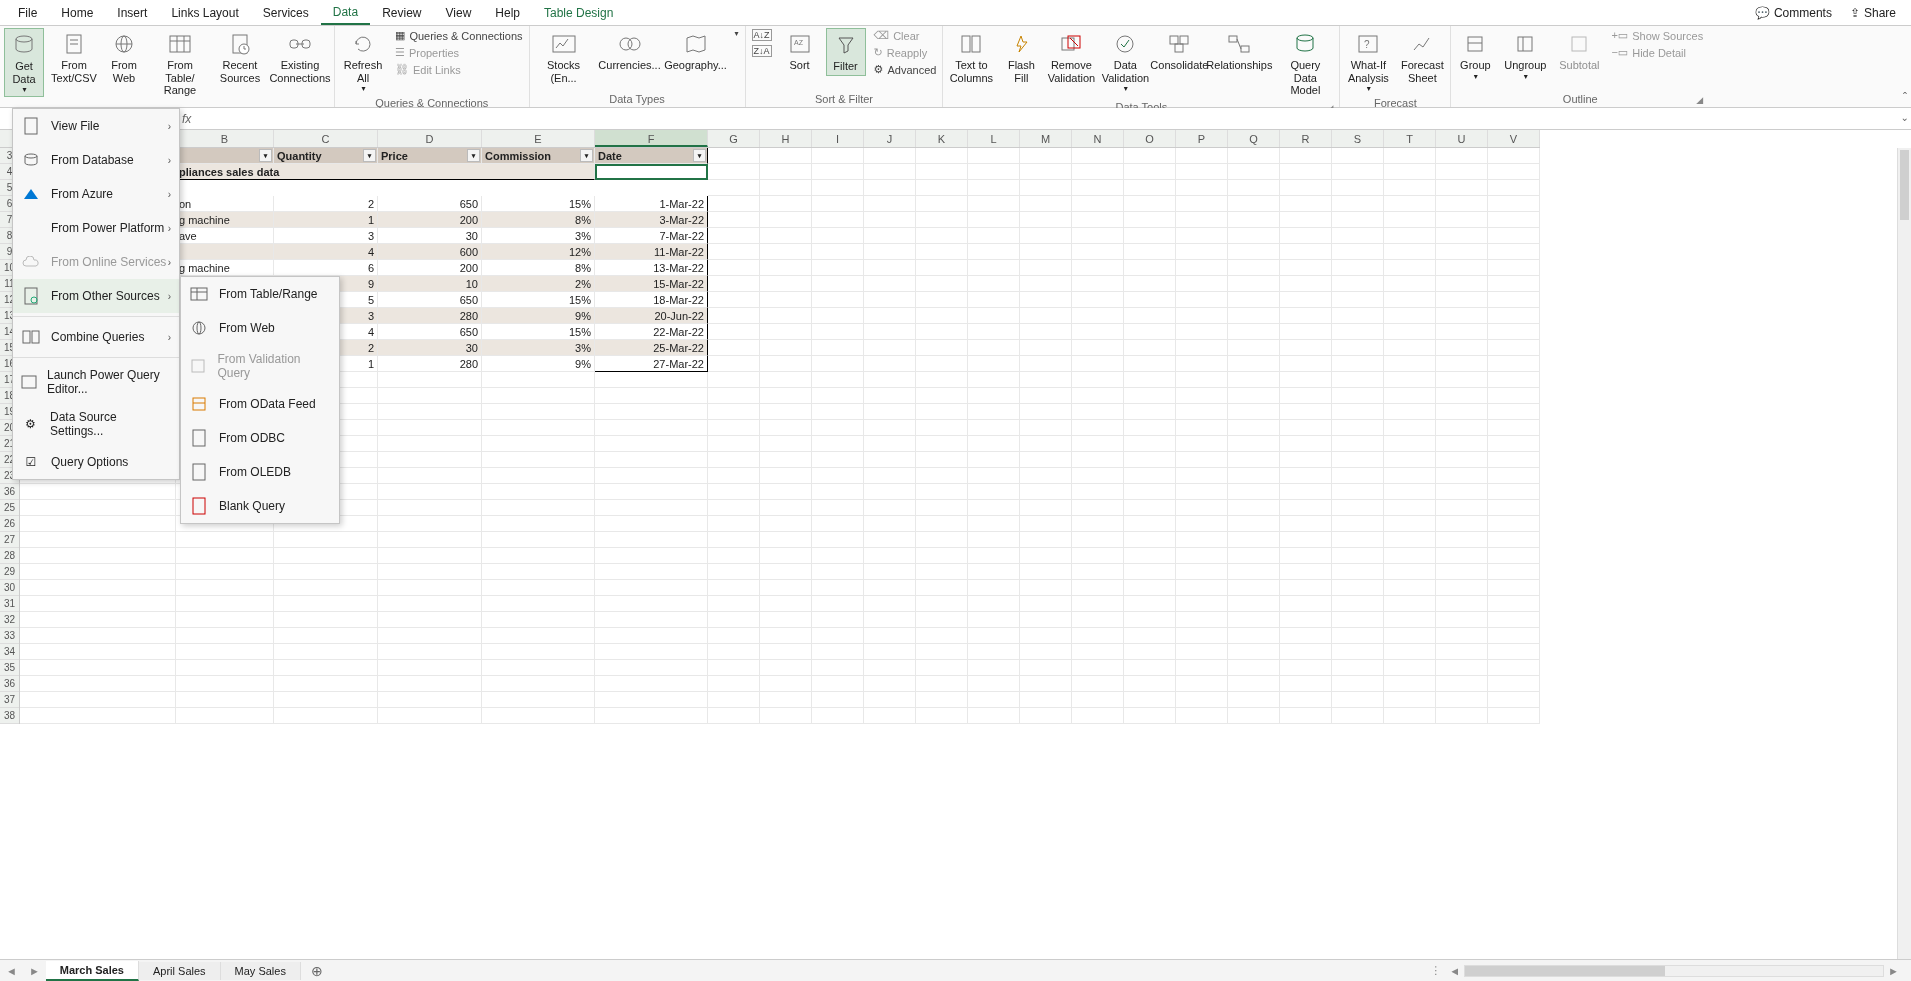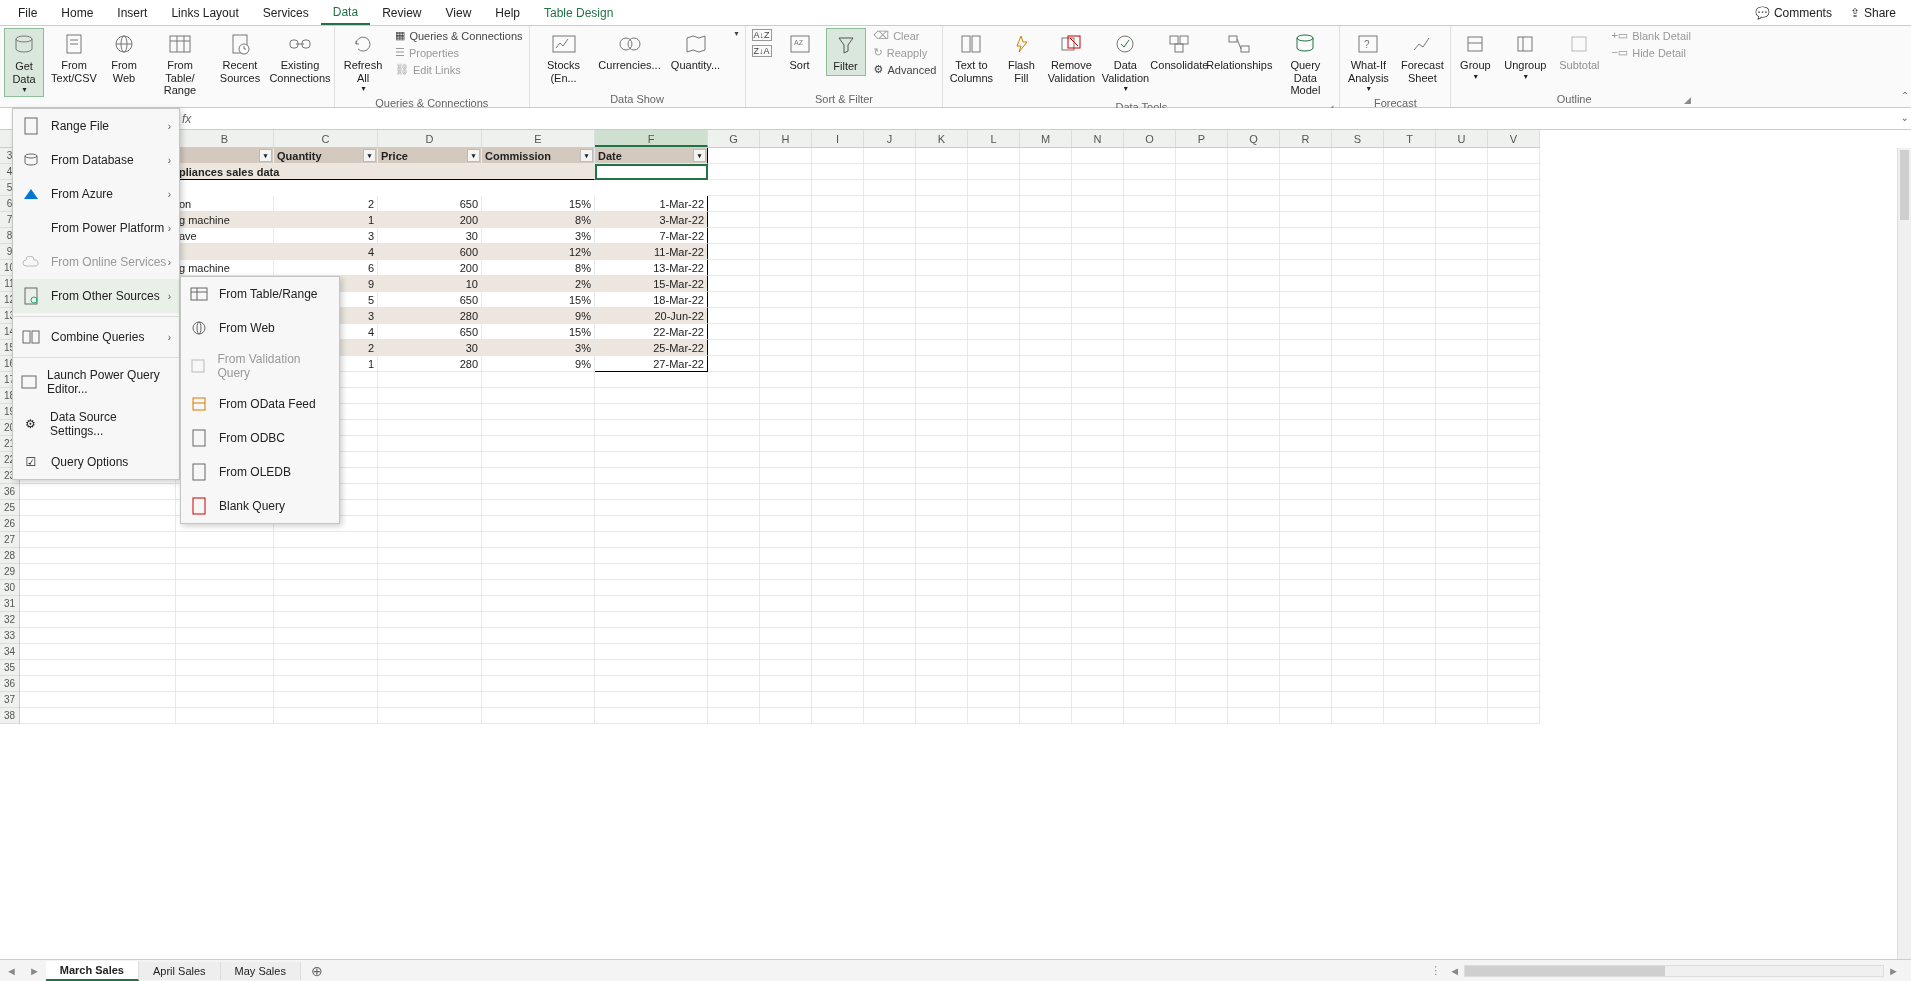--- a/index.html
+++ b/index.html
@@ -218,29 +218,29 @@
             </svg>
           </div>
         <span>Currencies...</span>
       </div>
       <div class="big-btn wide">
         <div class="icon">
             <svg width="24" height="20">
               <path d="M3 4 l6 -2 6 2 6 -2 v14 l-6 2 -6 -2 -6 2 z" fill="none" stroke="#777"></path>
             </svg>
           </div>
-        <span>Quantity...</span>
+        <span>Geography...</span>
       </div>
       <div class="small-col" style="justify-content:center;">
         <div class="small-btn">
             <span class="chev-down">▾</span>
           </div>
       </div>
     </div>
-    <div class="ribbon-group-label">Data Show</div>
+    <div class="ribbon-group-label">Data Types</div>
   </div>
 
   <div class="ribbon-group">
     <div class="ribbon-group-body">
       <div class="small-col">
         <div class="small-btn">
             <span style="font-size:9px;border:1px solid #999;padding:0 1px;">A↓Z</span>
           </div>
         <div class="small-btn">
             <span style="font-size:9px;border:1px solid #999;padding:0 1px;">Z↓A</span>
@@ -403,21 +403,21 @@
         <div class="icon">
             <svg width="20" height="20">
               <rect x="3" y="3" width="14" height="14" fill="none" stroke="#777"></rect>
             </svg>
           </div>
         <span>Subtotal</span>
       </div>
       <div class="small-col">
         <div class="small-btn disabled">
             <span>+▭</span>
-            <span>Blank Detail</span>
+            <span>Show Sources</span>
           </div>
         <div class="small-btn disabled">
             <span>−▭</span>
             <span>Hide Detail</span>
           </div>
       </div>
     </div>
     <div class="ribbon-group-label"><span>Outline</span><span class="launcher">◢</span></div>
   </div>
 
@@ -1276,21 +1276,21 @@
     </div>
 </div>
 
 <div class="menu menu1">
   <div class="menu-item">
       <span class="m-icon">
         <svg width="16" height="18">
           <rect x="2" y="1" width="12" height="16" fill="none" stroke="#666"></rect>
         </svg>
       </span>
-      <span>Range File</span>
+      <span>View File</span>
       <span class="m-arrow">›</span>
     </div>
   <div class="menu-item">
       <span class="m-icon">
         <svg width="16" height="16">
           <ellipse cx="8" cy="4" rx="6" ry="2" fill="none" stroke="#666"></ellipse>
           <path d="M2 4 v7 a6 2 0 0 0 12 0 V4" fill="none" stroke="#666"></path>
         </svg>
       </span>
       <span>From Database</span>

